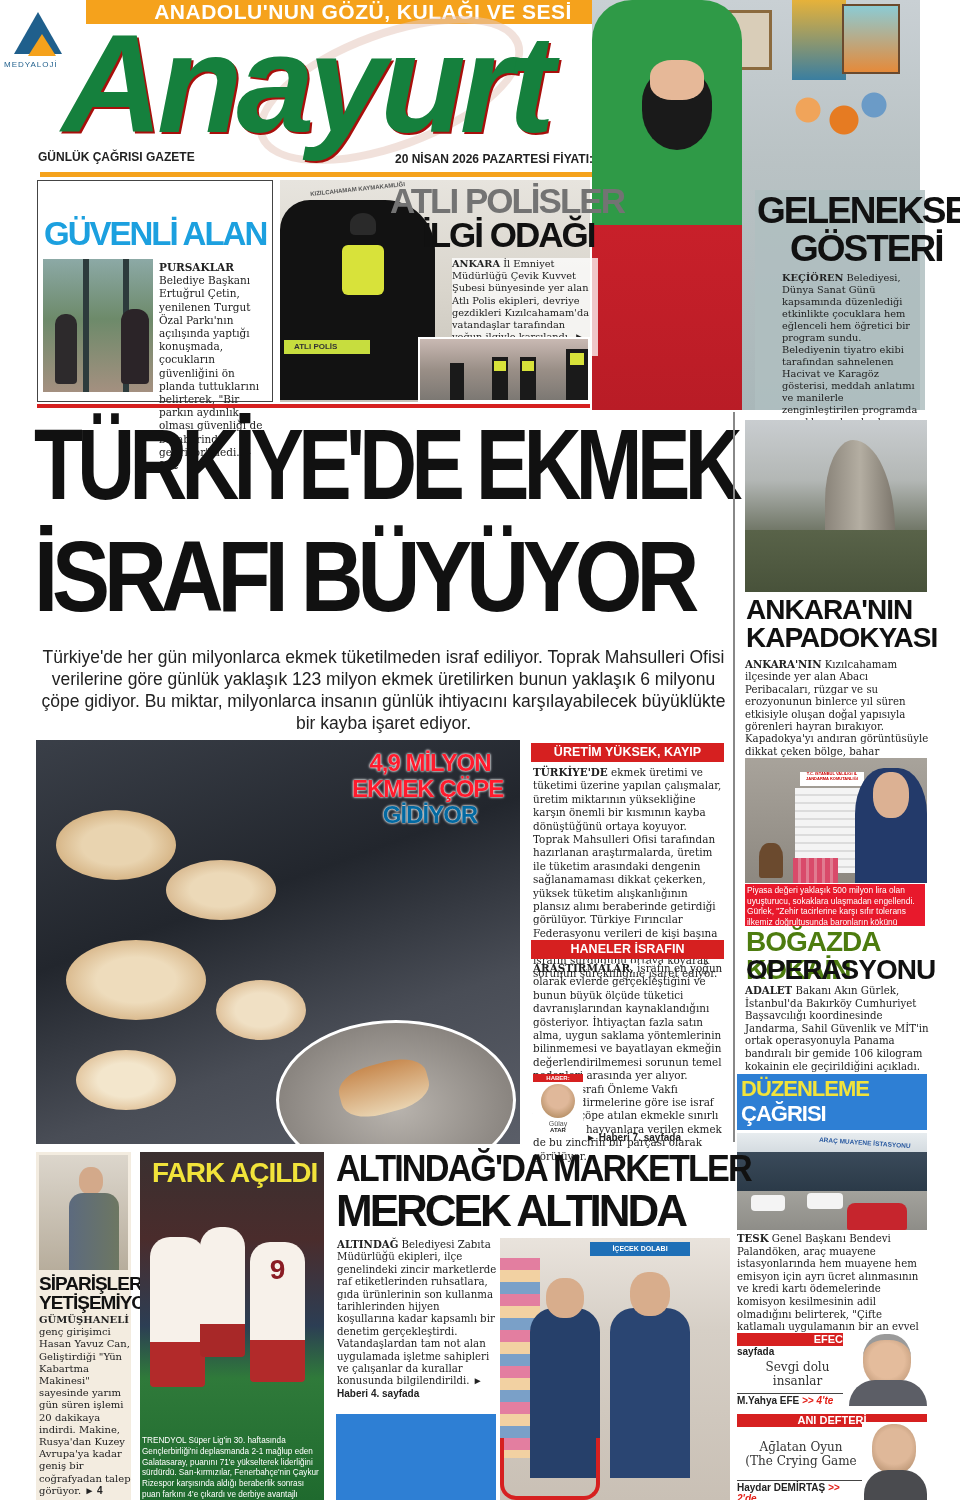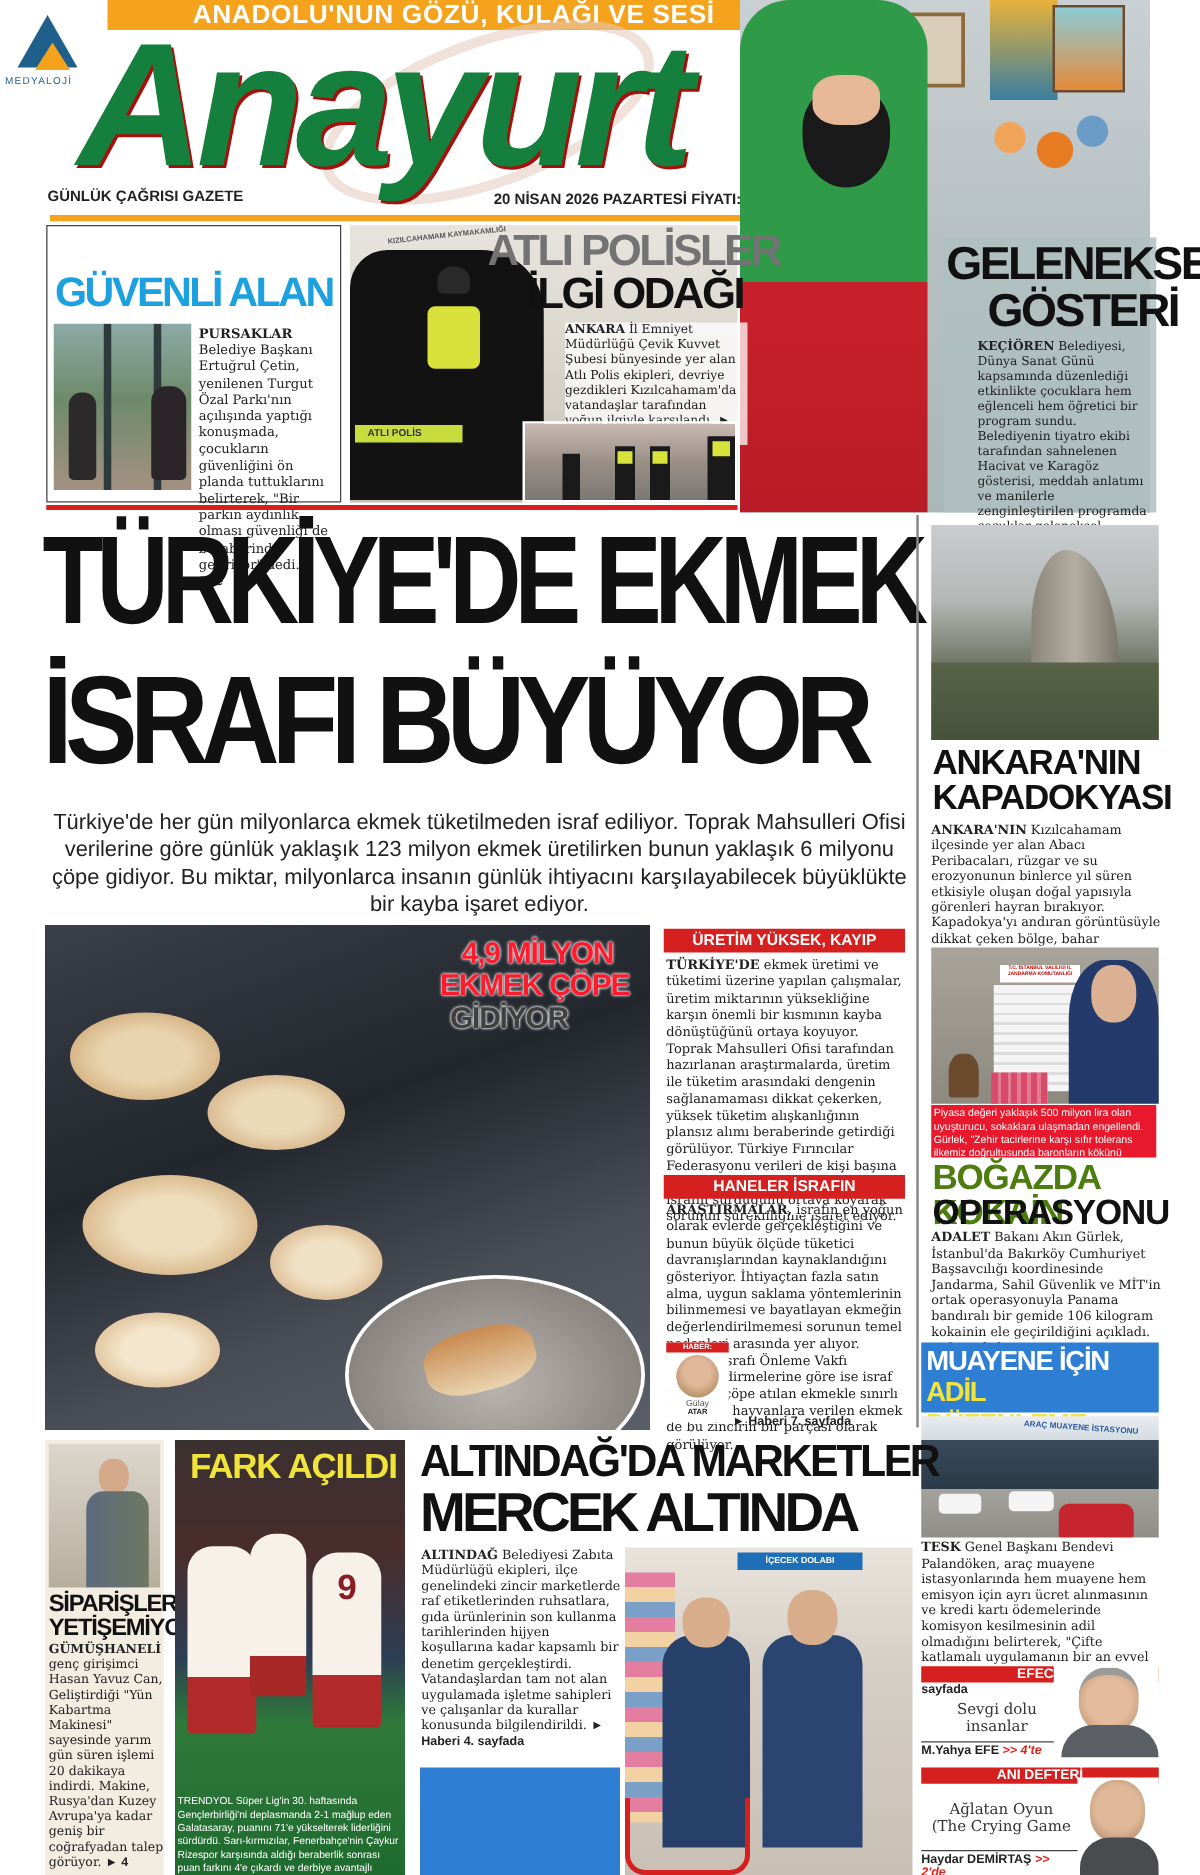--- a/index.html
+++ b/index.html
@@ -109,21 +109,21 @@
   <div class="abs" style="left:130px;top:120px;width:110px;height:60px;background:radial-gradient(ellipse,#ecd9b8 40%,#c9a070 100%);border-radius:50%"></div>
   <div class="abs" style="left:30px;top:200px;width:140px;height:80px;background:radial-gradient(ellipse,#eedcbc 40%,#c89c66 100%);border-radius:50%"></div>
   <div class="abs" style="left:180px;top:240px;width:90px;height:60px;background:radial-gradient(ellipse,#f0e0c4 40%,#cfa574 100%);border-radius:50%"></div>
   <div class="abs" style="left:40px;top:310px;width:100px;height:60px;background:radial-gradient(ellipse,#f3e6cc 40%,#d4aa78 100%);border-radius:50%"></div>
   <div class="abs" style="left:240px;top:280px;width:240px;height:160px;border-radius:50%;background:radial-gradient(ellipse at 50% 55%,#b9b4ae 0%,#8a8580 70%);border:3px solid #fff">
     <div class="abs" style="left:60px;top:40px;width:90px;height:50px;background:linear-gradient(#c88a50,#e9d3b0);border-radius:40%;transform:rotate(-15deg)"></div>
   </div>
 </div>
 <div class="abs cond" style="left:360px;top:750px;font-size:24px;line-height:25px;color:#ff1b2d;text-align:center;width:140px;text-shadow:0 0 2px #fff,0 0 3px #fff">4,9 MİLYON</div>
 <div class="abs cond" style="left:352px;top:776px;font-size:24px;line-height:25px;color:#ff1b2d;width:156px;text-shadow:0 0 2px #fff,0 0 3px #fff">EKMEK ÇÖPE</div>
-<div class="abs cond" style="left:360px;top:802px;font-size:24px;line-height:25px;color:#404040;text-align:left;width:140px;text-shadow:0 0 2px #fff,0 0 3px #fff">GİDİYOR</div>
+<div class="abs cond" style="left:360px;top:802px;font-size:24px;line-height:25px;color:#0369a1;text-align:center;width:140px;text-shadow:0 0 2px #fff,0 0 3px #fff">GİDİYOR</div>
 
 <div class="abs redbar" style="left:531px;top:743px;width:193px;height:19px;font-size:12.5px;line-height:19px">ÜRETİM YÜKSEK, KAYIP BÜYÜK</div>
 <div class="abs body" style="left:533px;top:766px;width:192px;font-size:10.4px;line-height:13.4px">
   <b>TÜRKİYE'DE</b><span> ekmek üretimi ve tüketimi üzerine yapılan çalışmalar, üretim miktarının yüksekliğine karşın önemli bir kısmının kayba dönüştüğünü ortaya koyuyor. Toprak Mahsulleri Ofisi tarafından hazırlanan araştırmalarda, üretim ile tüketim arasındaki dengenin sağlanamaması dikkat çekerken, yüksek tüketim alışkanlığının plansız alımı beraberinde getirdiği görülüyor. Türkiye Fırıncılar Federasyonu verileri de kişi başına tüketimin yüksekliğine rağmen israfın sürdüğünü ortaya koyarak sorunun sürekliliğine işaret ediyor.</span>
 </div>
 
 <div class="abs redbar" style="left:531px;top:940px;width:193px;height:19px;font-size:12.5px;line-height:19px">HANELER İSRAFIN MERKEZİNDE</div>
 <div class="abs body" style="left:533px;top:962px;width:192px;font-size:10.4px;line-height:13.4px">
   <b>ARAŞTIRMALAR,</b><span> israfın en yoğun olarak evlerde gerçekleştiğini ve bunun büyük ölçüde tüketici davranışlarından kaynaklandığını gösteriyor. İhtiyaçtan fazla satın alma, uygun saklama yöntemlerinin bilinmemesi ve bayatlayan ekmeğin değerlendirilmemesi sorunun temel nedenleri arasında yer alıyor. Türkiye İsrafı Önleme Vakfı değerlendirmelerine göre ise israf yalnızca çöpe atılan ekmekle sınırlı kalmıyor; hayvanlara verilen ekmek de bu zincirin bir parçası olarak görülüyor.</span>
 </div>
@@ -158,21 +158,20 @@
 </div>
 <div class="abs" style="left:745px;top:884px;width:180px;height:42px;background:#e8192c;color:#fff;font-family:'Liberation Sans',sans-serif;font-size:8.4px;line-height:10.5px;padding:1px 2px">Piyasa değeri yaklaşık 500 milyon lira olan uyuşturucu, sokaklara ulaşmadan engellendi. Gürlek, "Zehir tacirlerine karşı sıfır tolerans ilkemiz doğrultusunda baronların kökünü kazımaya kararlıyız" dedi.</div>
 <div class="abs cond" style="left:746px;top:928px;font-size:28px;line-height:28px;color:#4d7c0f;letter-spacing:-1px">BOĞAZDA KOKAİN</div>
 <div class="abs cond" style="left:746px;top:956px;font-size:28px;line-height:28px;color:#111;letter-spacing:-1px">OPERASYONU</div>
 <div class="abs body" style="left:745px;top:984px;width:185px;font-size:10.2px;line-height:12.6px">
   <b>ADALET</b><span> Bakanı Akın Gürlek, İstanbul'da Bakırköy Cumhuriyet Başsavcılığı koordinesinde Jandarma, Sahil Güvenlik ve MİT'in ortak operasyonuyla Panama bandıralı bir gemide 106 kilogram kokainin ele geçirildiğini açıkladı.</span>
   <span class="ref">► 3. sayfada</span>
 </div>
 
 <div class="abs" style="left:737px;top:1074px;width:190px;height:56px;background:#2e7fd4;padding:2px 4px">
-  <div class="cond" style="font-size:22px;line-height:25px;color:#fff;letter-spacing:-1px"><span>MUAYENE İÇİN </span><span style="color:#f2e33a">ADİL</span></div>
   <div class="cond" style="font-size:22px;line-height:25px;color:#fff;letter-spacing:-1px"><span style="color:#f2e33a">DÜZENLEME</span><span> ÇAĞRISI</span></div>
 </div>
 <div class="abs photo" style="left:737px;top:1133px;width:190px;height:97px;background:linear-gradient(180deg,#e7ecef 0%,#d4dbe0 20%,#3a4a5a 20%,#2b3a48 60%,#a3a29c 60%,#8e8d88 100%)">
   <div class="abs" style="left:82px;top:6px;font:bold 6.5px 'Liberation Sans',sans-serif;color:#2a5aa0;transform:rotate(4deg)">ARAÇ MUAYENE İSTASYONU</div>
   <div class="abs" style="left:14px;top:62px;width:34px;height:16px;background:#f4f4f4;border-radius:4px"></div>
   <div class="abs" style="left:70px;top:60px;width:36px;height:16px;background:#f4f4f4;border-radius:4px"></div>
   <div class="abs" style="left:110px;top:70px;width:60px;height:27px;background:#c6252d;border-radius:8px 8px 2px 2px"></div>
 </div>
 <div class="abs body" style="left:737px;top:1232px;width:192px;font-size:10.2px;line-height:12.6px">
   <b>TESK</b><span> Genel Başkanı Bendevi Palandöken, araç muayene istasyonlarında hem muayene hem emisyon için ayrı ücret alınmasının ve kredi kartı ödemelerinde komisyon kesilmesinin adil olmadığını belirterek, "Çifte katlamalı uygulamanın bir an evvel kaldırılması lazım" dedi.</span>

